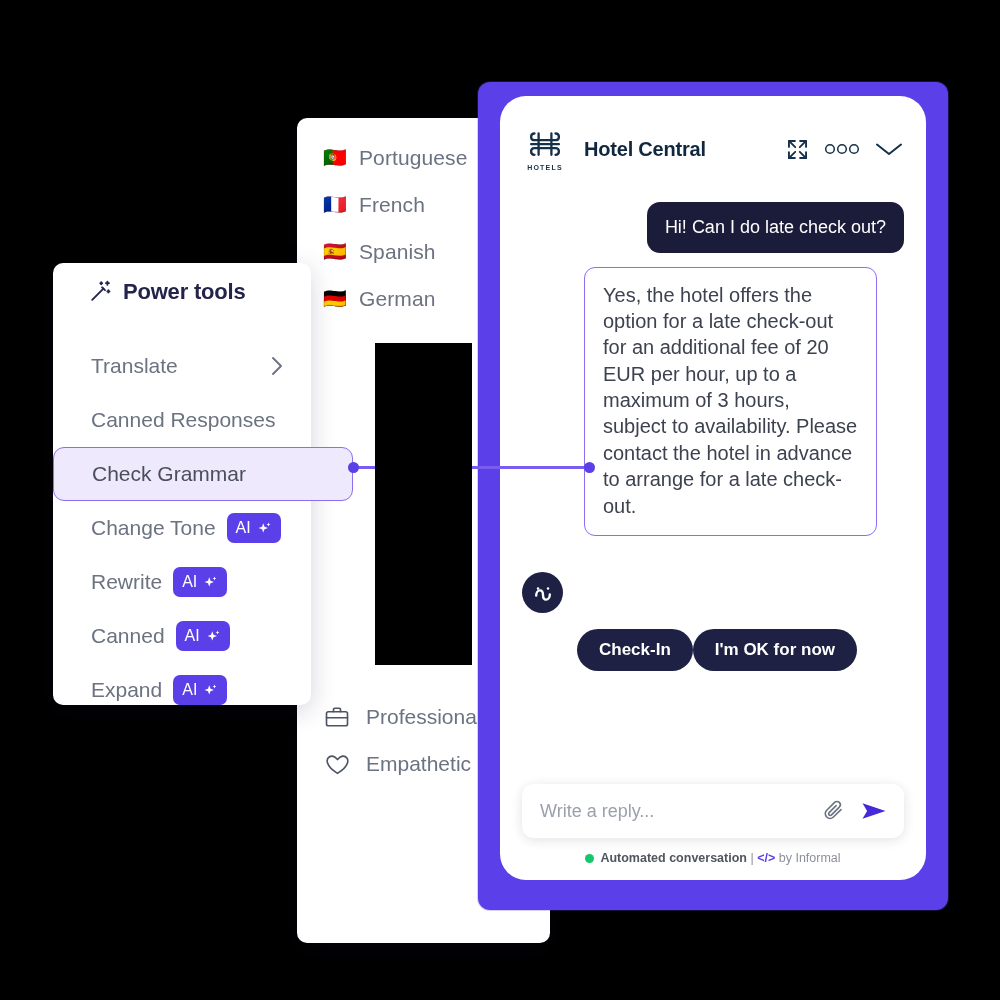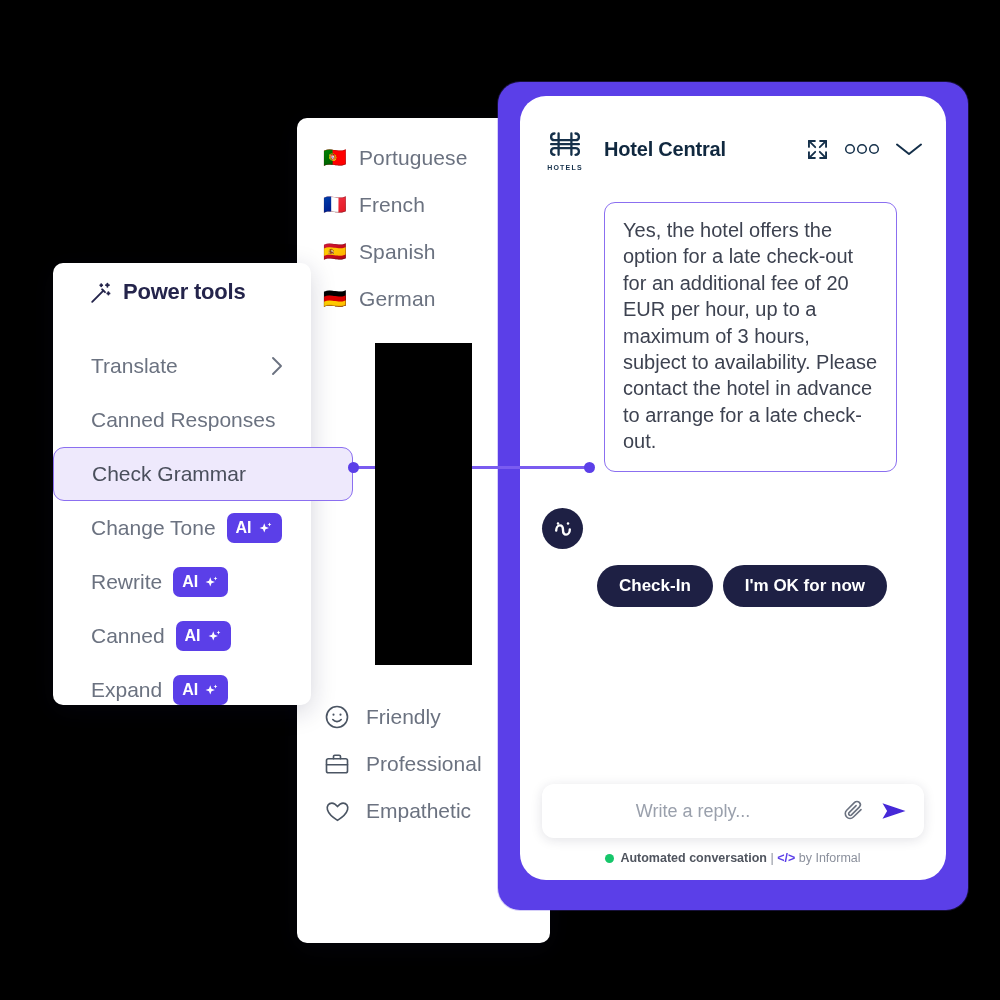--- a/index.html
+++ b/index.html
@@ -68,24 +68,23 @@
   }
   .tone-ico svg { display: block; }
 
   
   #chat-frame {
     position: absolute;
     left: 478px;
     top: 82px;
     width: 470px;
     height: 828px;
-    border-radius: 22px;
+    border-radius: 12px;
     background: #5b3fe8;
     box-shadow: 0 0 0 1px rgba(91,63,232,.25);
-    margin-left: 20px;
   }
   #chat-frame::before {
     
     content: "";
     position: absolute;
     inset: -3px;
     border-radius: 41px;
     background: radial-gradient(closest-side, rgba(91,63,232,.55), rgba(91,63,232,0) 72%);
     filter: blur(2px);
     z-index: -1;
@@ -196,21 +195,20 @@
     padding: 16px 18px;
     font-size: 18px;
     line-height: 1.3;
     color: #3d4250;
     width: 280px;
     box-sizing: border-box;
     box-shadow: 0 1px 3px rgba(30,30,60,.05);
   }
   .quick-replies {
     display: flex;
-    gap: 10px;
     margin-left: 55px;
     margin-top: 16px;
   }
   .qr-btn {
     background: #1e2044;
     color: #ffffff;
     border: none;
     border-radius: 22px;
     font-size: 17px;
     font-weight: 700;
@@ -236,21 +234,20 @@
     box-sizing: border-box;
   }
   #reply-input {
     flex: 1 1 auto;
     border: none;
     outline: none;
     font-size: 18px;
     color: #3d4250;
     font-family: "Liberation Sans", sans-serif;
     background: transparent;
-    text-align: center;
   }
   #reply-input::placeholder { color: #9aa0ac; }
   .comp-ico { margin-left: 14px; display: flex; align-items: center; }
 
   #widget-footer {
     position: absolute;
     left: 0;
     top: 755px;
     width: 426px;
     text-align: center;
@@ -274,21 +271,21 @@
     top: 263px;
     width: 258px;
     height: 442px;
     box-shadow: 0 6px 26px rgba(20,20,60,0.18);
   }
   #power-title {
     position: absolute;
     left: 36px;
     top: 16px;
     display: flex;
-    align-items: flex-end;
+    align-items: flex-start;
     font-size: 22px;
     font-weight: 700;
     color: #24244b;
     letter-spacing: -.2px;
   }
   #power-title .wand { margin-right: 10px; display: flex; color: #24244b; }
   .pt-list { position: absolute; left: 0; top: 76px; width: 258px; }
   .pt-item {
     position: relative;
     height: 54px;
@@ -316,21 +313,21 @@
     margin-left: 11px;
     background: #5b3fe8;
     color: #ffffff;
     border-radius: 7px;
     height: 30px;
     padding: 0 9px;
     display: inline-flex;
     align-items: center;
     gap: 6px;
     font-size: 16px;
-    font-weight: 700;
+    font-weight: 400;
   }
 
   
   #connector {
     position: absolute;
     left: 352px;
     top: 466px;
     width: 238px;
     height: 3px;
     background: #7a5cf0;
@@ -379,31 +376,20 @@
         <span>Spanish</span>
       </div>
       <div class="lang-item">
         <span class="lang-flag">🇩🇪</span>
         <span>German</span>
       </div>
     </div>
 
     <div class="tone-list">
 
-      <div class="tone-item">
-        <span class="tone-ico">
-          <svg width="28" height="28" viewBox="0 0 24 24" fill="none" stroke="currentColor" stroke-width="1.4">
-            <circle cx="12" cy="12" r="9"></circle>
-            <circle cx="9" cy="10" r=".9" fill="currentColor" stroke="none"></circle>
-            <circle cx="15" cy="10" r=".9" fill="currentColor" stroke="none"></circle>
-            <path d="M8.4 14.2c.9 1.2 2.1 1.8 3.6 1.8s2.7-.6 3.6-1.8" stroke-linecap="round"></path>
-          </svg>
-        </span>
-        <span>Friendly</span>
-      </div>
 
       <div class="tone-item">
         <span class="tone-ico">
           <svg width="28" height="28" viewBox="0 0 24 24" fill="none" stroke="currentColor" stroke-width="1.4">
             <rect x="3" y="7.5" width="18" height="12" rx="1.6"></rect>
             <path d="M9 7.5V5.6c0-.6.5-1.1 1.1-1.1h3.8c.6 0 1.1.5 1.1 1.1v1.9" stroke-linecap="round"></path>
             <path d="M3 12.6h18" stroke-linecap="round"></path>
           </svg>
         </span>
         <span>Professional</span>
@@ -453,20 +439,23 @@
         </div>
         <div class="hdr-btn">
           <svg width="30" height="20" viewBox="0 0 30 20" fill="none" stroke="#15304a" stroke-width="2" stroke-linecap="round" stroke-linejoin="round">
             <path d="M3 5.5 15 15 27 5.5"></path>
           </svg>
         </div>
       </div>
 
       <div id="messages">
 
+        <div class="msg-row out">
+          <div class="bubble-out">Hi! Can I do late check out?</div>
+        </div>
 
         <div class="bubble-quoted">Yes, the hotel offers the option for a late check-out for an additional fee of 20 EUR per hour, up to a maximum of 3 hours, subject to availability. Please contact the hotel in advance to arrange for a late check-out.</div>
 
         <div class="bot-row">
           <div class="bot-avatar">
             <svg width="24" height="24" viewBox="0 0 24 24" fill="none" stroke="#ffffff" stroke-width="2.4" stroke-linecap="round">
               <path d="M5.2 14.6c0-3 1.7-5.2 3.7-5.2s3.1 2.2 3.1 4.6c0 2.4 1.1 4.6 3.1 4.6s3.7-2.2 3.7-5.2"></path>
               <circle cx="7" cy="7.4" r="1.25" fill="#ffffff" stroke="none"></circle>
               <circle cx="17" cy="7.4" r="1.25" fill="#ffffff" stroke="none"></circle>
             </svg>

